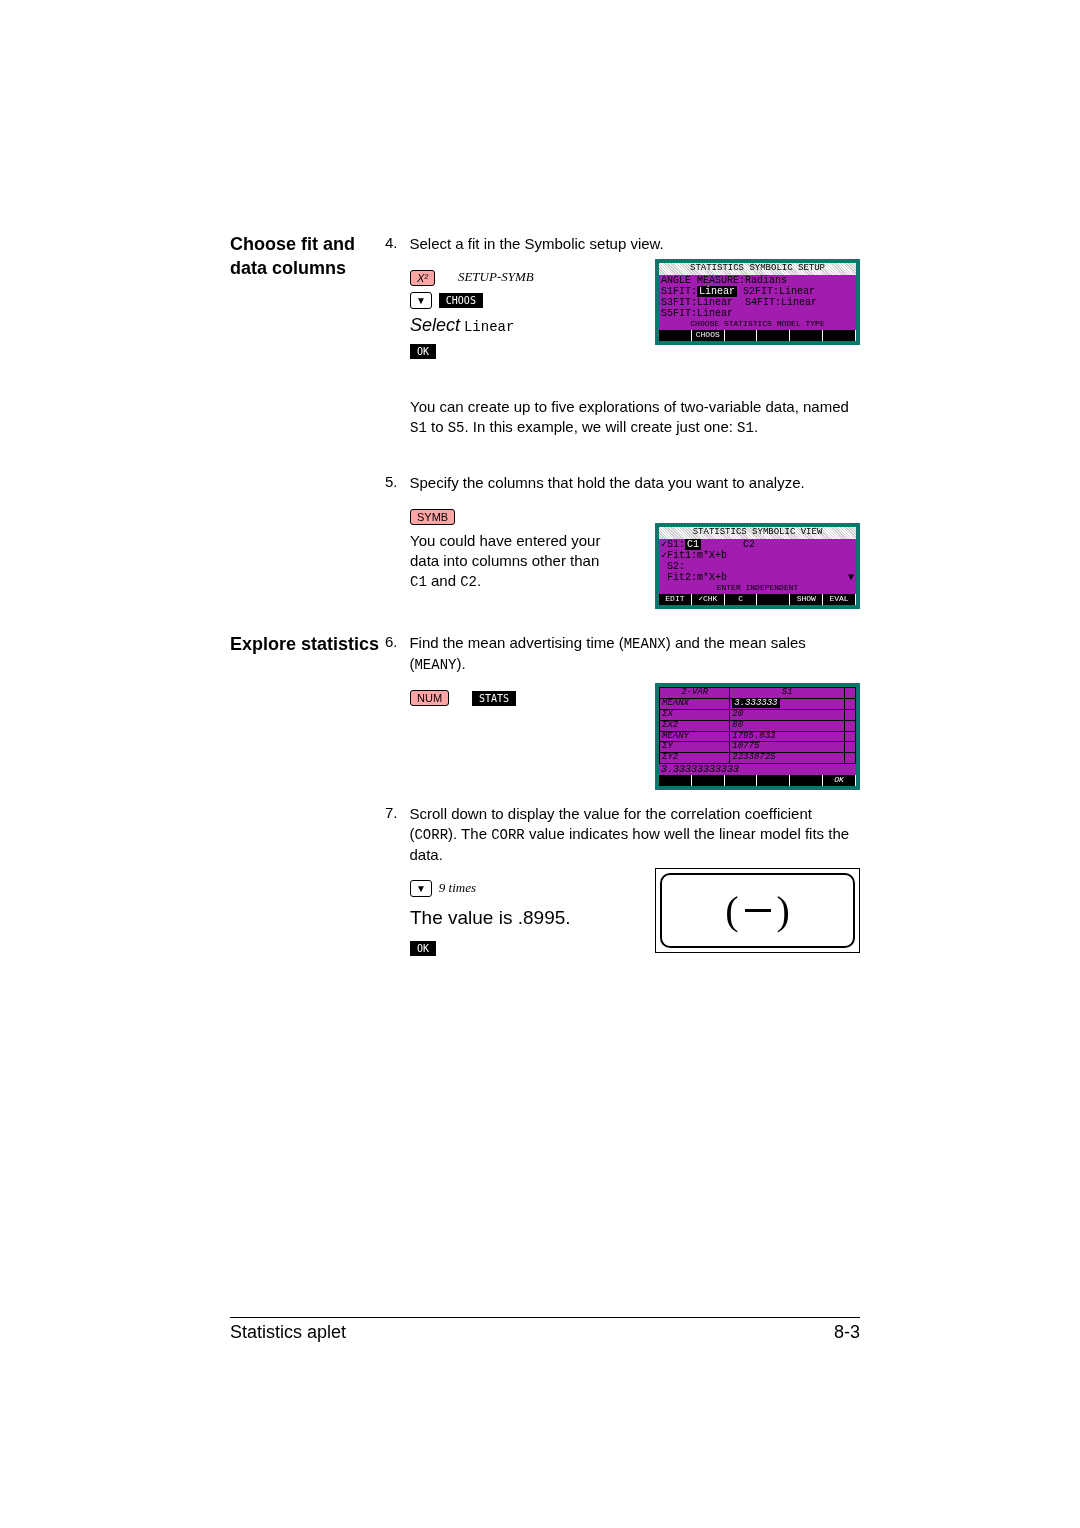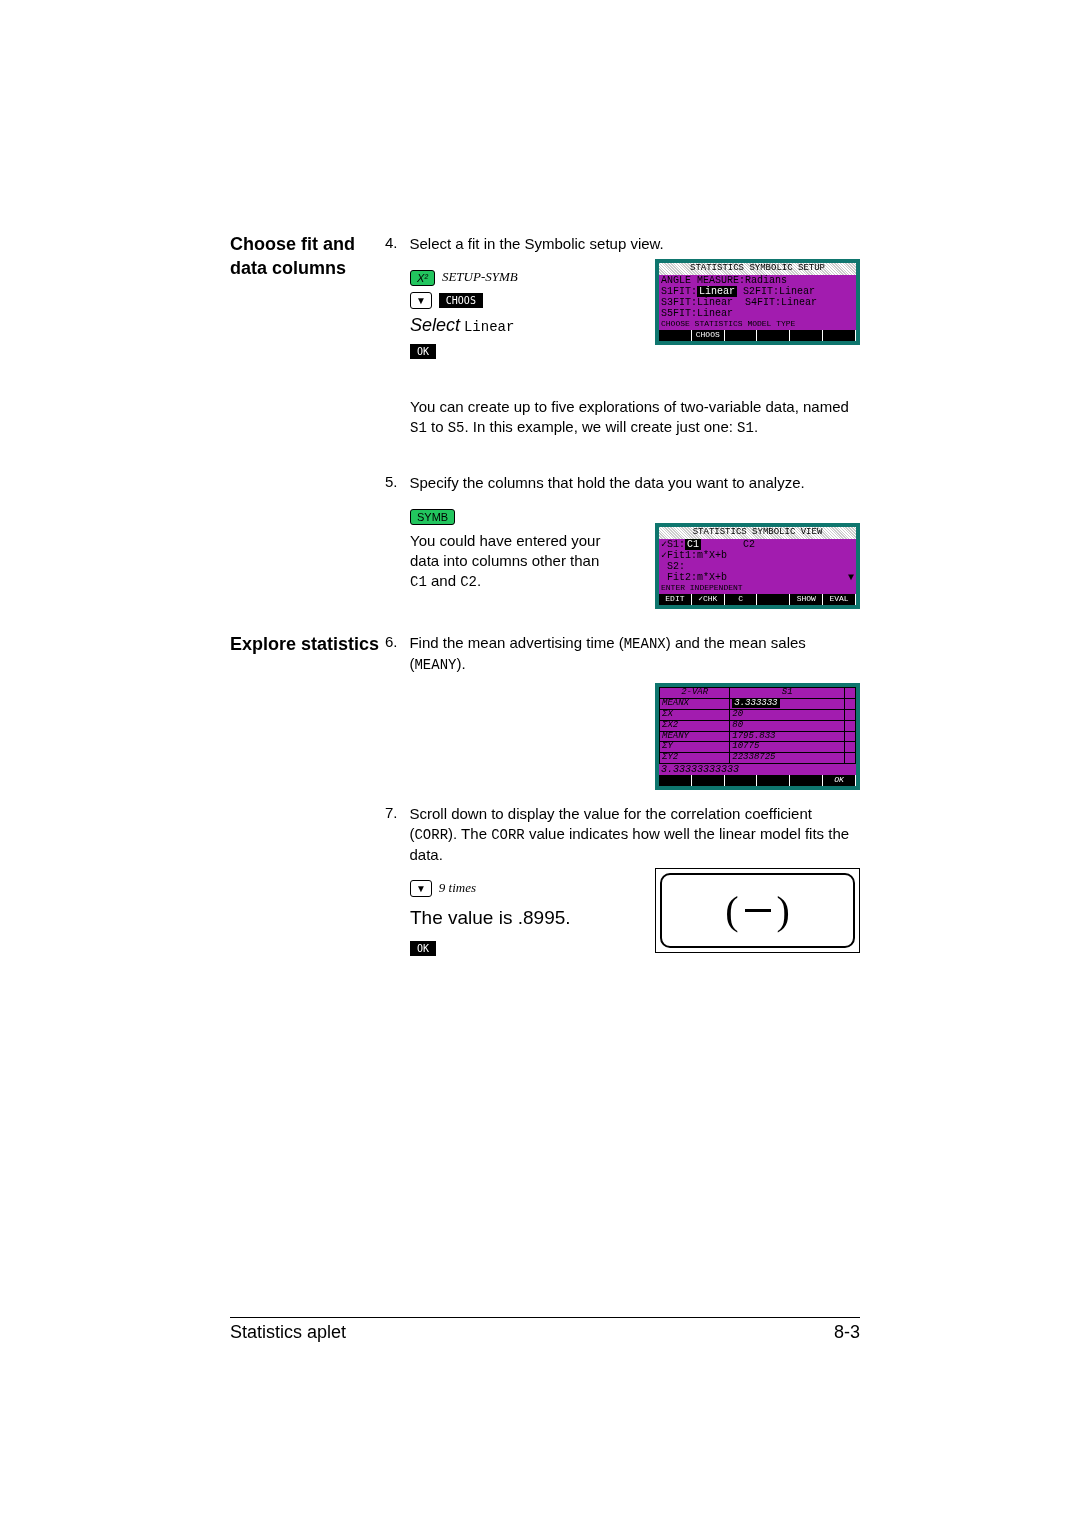--- a/index.html
+++ b/index.html
@@ -49,22 +49,22 @@
       font-size: 14px;
     }
     .keycap {
       display: inline-block;
       border: 1.5px solid #000;
       border-radius: 3px;
       padding: 1px 6px;
       font-size: 11px;
       font-style: italic;
       vertical-align: middle;
-      background: #22c55e;
-      margin-right: 3px;
+      background: #fca5a5;
+      margin-right: 19px;
     }
     .keycap-solid {
       display: inline-block;
       background: #000;
       color: #fff;
       padding: 2px 7px;
       font-size: 10px;
       font-family: monospace;
       vertical-align: middle;
       margin-right: 3px;
@@ -100,21 +100,21 @@
     .screen-title {
       background: repeating-linear-gradient(45deg, #ccc, #ccc 1px, #fff 1px, #fff 2px);
       font-size: 9px;
       text-align: center;
       padding: 1px 0;
     }
     .screen-row { padding: 0 2px; white-space: pre; }
     .screen-hl { background: #000; color: #fff; padding: 0 2px; }
     .screen-footer { background: #000; color: #fff; display: flex; font-size: 8px; height: 11px; }
     .screen-footer span { flex: 1; text-align: center; border-right: 1px solid #fff; padding-top: 1px; }
-    .screen-status { font-size: 8px; padding: 1px 2px; }
+    .screen-status { font-size: 8px; padding: 1px 2px; text-align: center; }
     .screen1 { right: 0; top: 27px; width: 205px; }
     .screen2 { right: 0; top: 291px; width: 205px; }
     .screen3 { right: 0; top: 451px; width: 205px; font-style: italic; }
     .drawing { right: 0; top: 636px; width: 205px; height: 85px; border: 1.5px solid #000; position: absolute; padding: 4px; }
     .drawing-inner { border: 2px solid #000; border-radius: 10px; width: 100%; height: 100%; display: flex; align-items: center; justify-content: center; }
     .drawing-paren { font-size: 40px; font-family: Georgia, serif; }
     .drawing-minus { width: 26px; height: 3px; background: #000; margin: 0 6px; }
     .table3 { border-collapse: collapse; width: 100%; font-size: 9px; }
     .table3 td { border: 1px solid #000; padding: 0 2px; }
     .table3 .hdr td { text-align: center; }
@@ -212,20 +212,24 @@
   </div>
 
   <div class="section-heading heading2">Explore statistics</div>
 
   <div class="step-area" style="top: 401px;">
     <span class="step-num">6.</span>
     <span class="step-text">
       <span>Find the mean advertising time (</span><span class="mono">MEANX</span><span>) and the mean sales (</span><span class="mono">MEANY</span><span>).</span>
     </span>
     <div class="keyblock">
+      <div style="margin-bottom:10px;">
+        <span class="keycap" style="font-style:normal;">NUM</span>
+        <span class="keycap-solid">STATS</span>
+      </div>
     </div>
   </div>
 
   <div class="screen screen3">
     <table class="table3">
       <tbody>
           <tr class="hdr">
             <td>2-VAR</td>
             <td>S1</td>
             <td></td>

